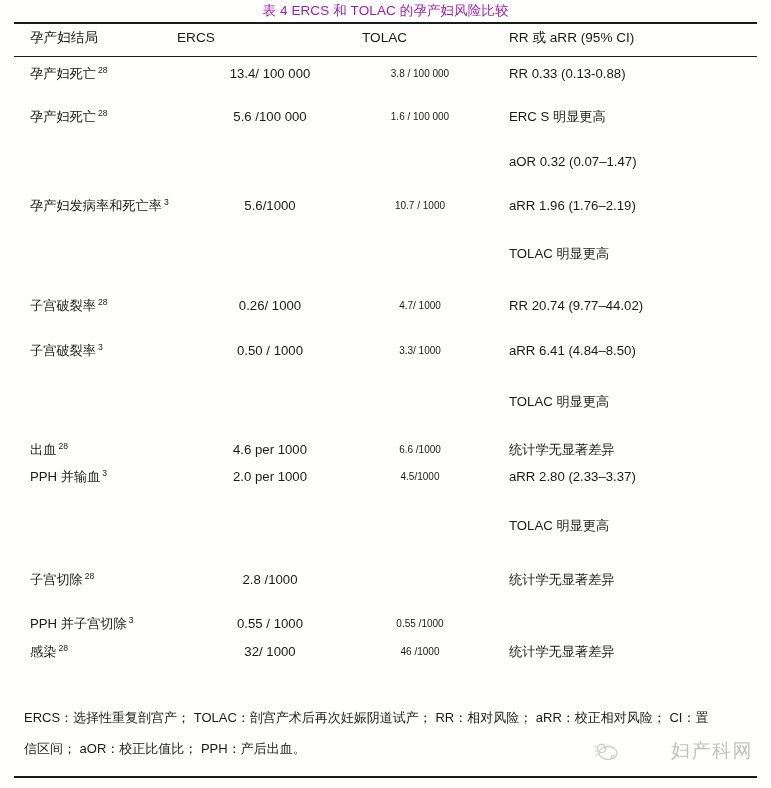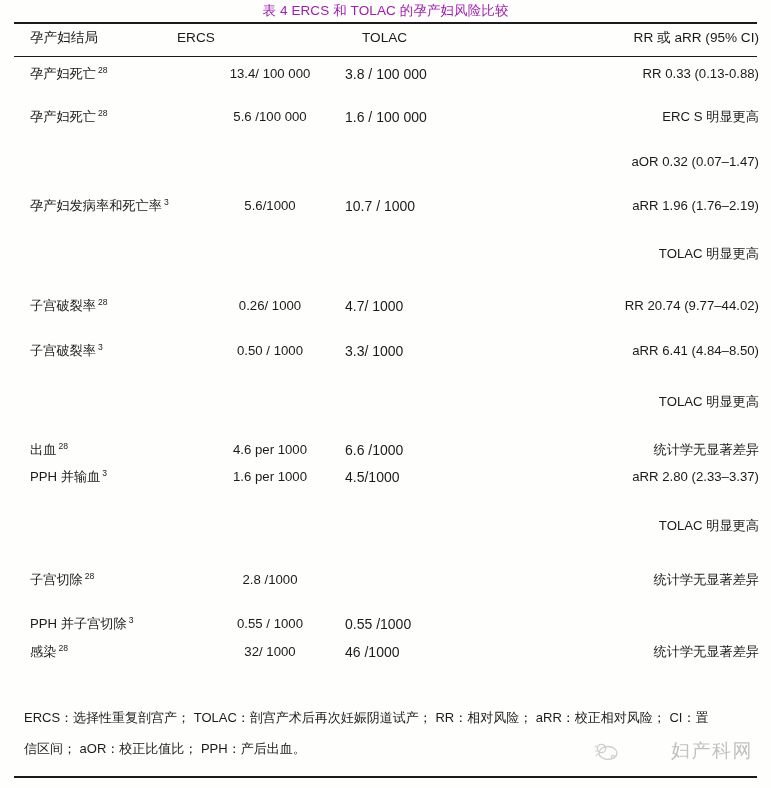--- a/index.html
+++ b/index.html
@@ -79,29 +79,29 @@
     width: 150px;
     text-align: center;
     font-size: 13.2px;
     white-space: nowrap;
     margin-left: 9px;
   }
   .c-tolac {
     position: absolute;
     left: 345px;
     width: 150px;
-    text-align: left;
-    font-size: 14px;
+    text-align: center;
+    font-size: 10px;
     white-space: nowrap;
   }
   .c-rr {
     position: absolute;
     left: 509px;
     width: 250px;
-    text-align: right;
+    text-align: left;
     font-size: 13.2px;
     white-space: nowrap;
   }
 
   
   .row-head .c-label,
   .row-head .c-ercs,
   .row-head .c-tolac,
   .row-head .c-rr {
     font-size: 13.6px;
@@ -221,21 +221,21 @@
           <span class="c-rr">TOLAC 明显更高</span>
         </div>
         <div class="row" style="top: 440px;">
           <span class="c-label">出血<sup>28</sup></span>
           <span class="c-ercs">4.6 per 1000</span>
           <span class="c-tolac">6.6 /1000</span>
           <span class="c-rr">统计学无显著差异</span>
         </div>
         <div class="row" style="top: 467px;">
           <span class="c-label">PPH 并输血<sup>3</sup></span>
-          <span class="c-ercs">1.6 per 1000</span>
+          <span class="c-ercs">2.0 per 1000</span>
           <span class="c-tolac">4.5/1000</span>
           <span class="c-rr">aRR 2.80 (2.33–3.37)</span>
         </div>
         <div class="row" style="top: 516px;">
           <span class="c-label"></span>
           <span class="c-ercs"></span>
           <span class="c-tolac"></span>
           <span class="c-rr">TOLAC 明显更高</span>
         </div>
         <div class="row" style="top: 570px;">

